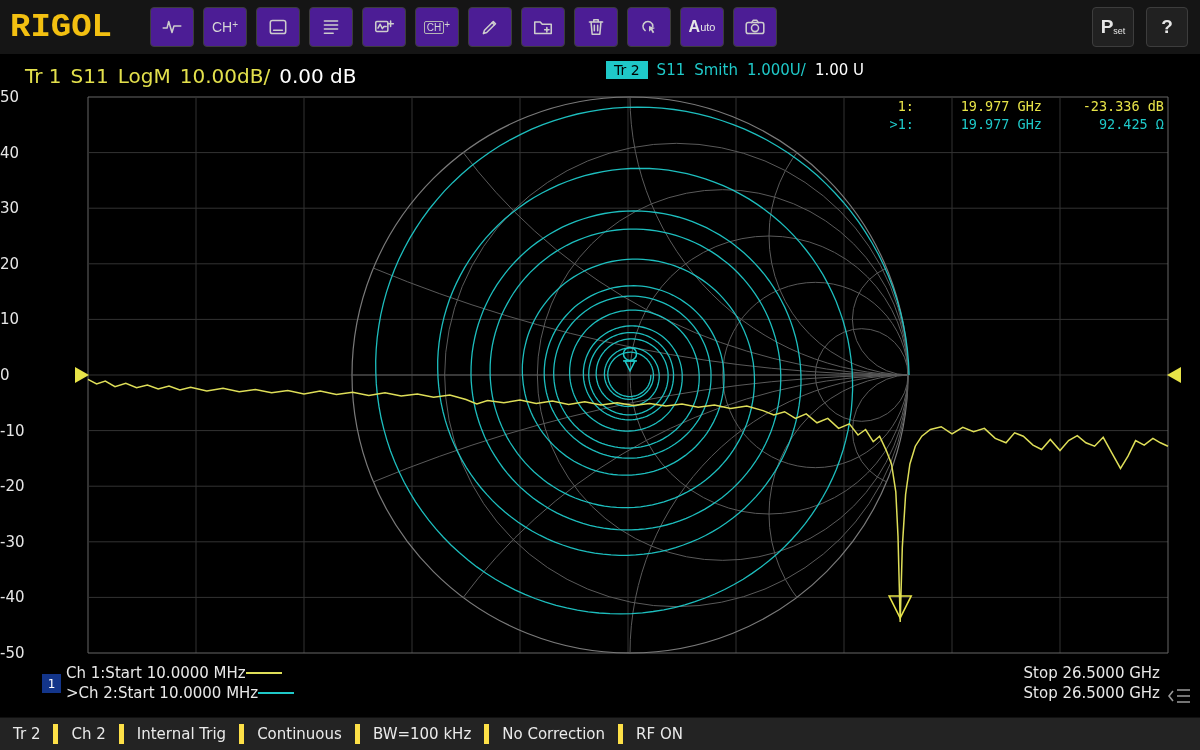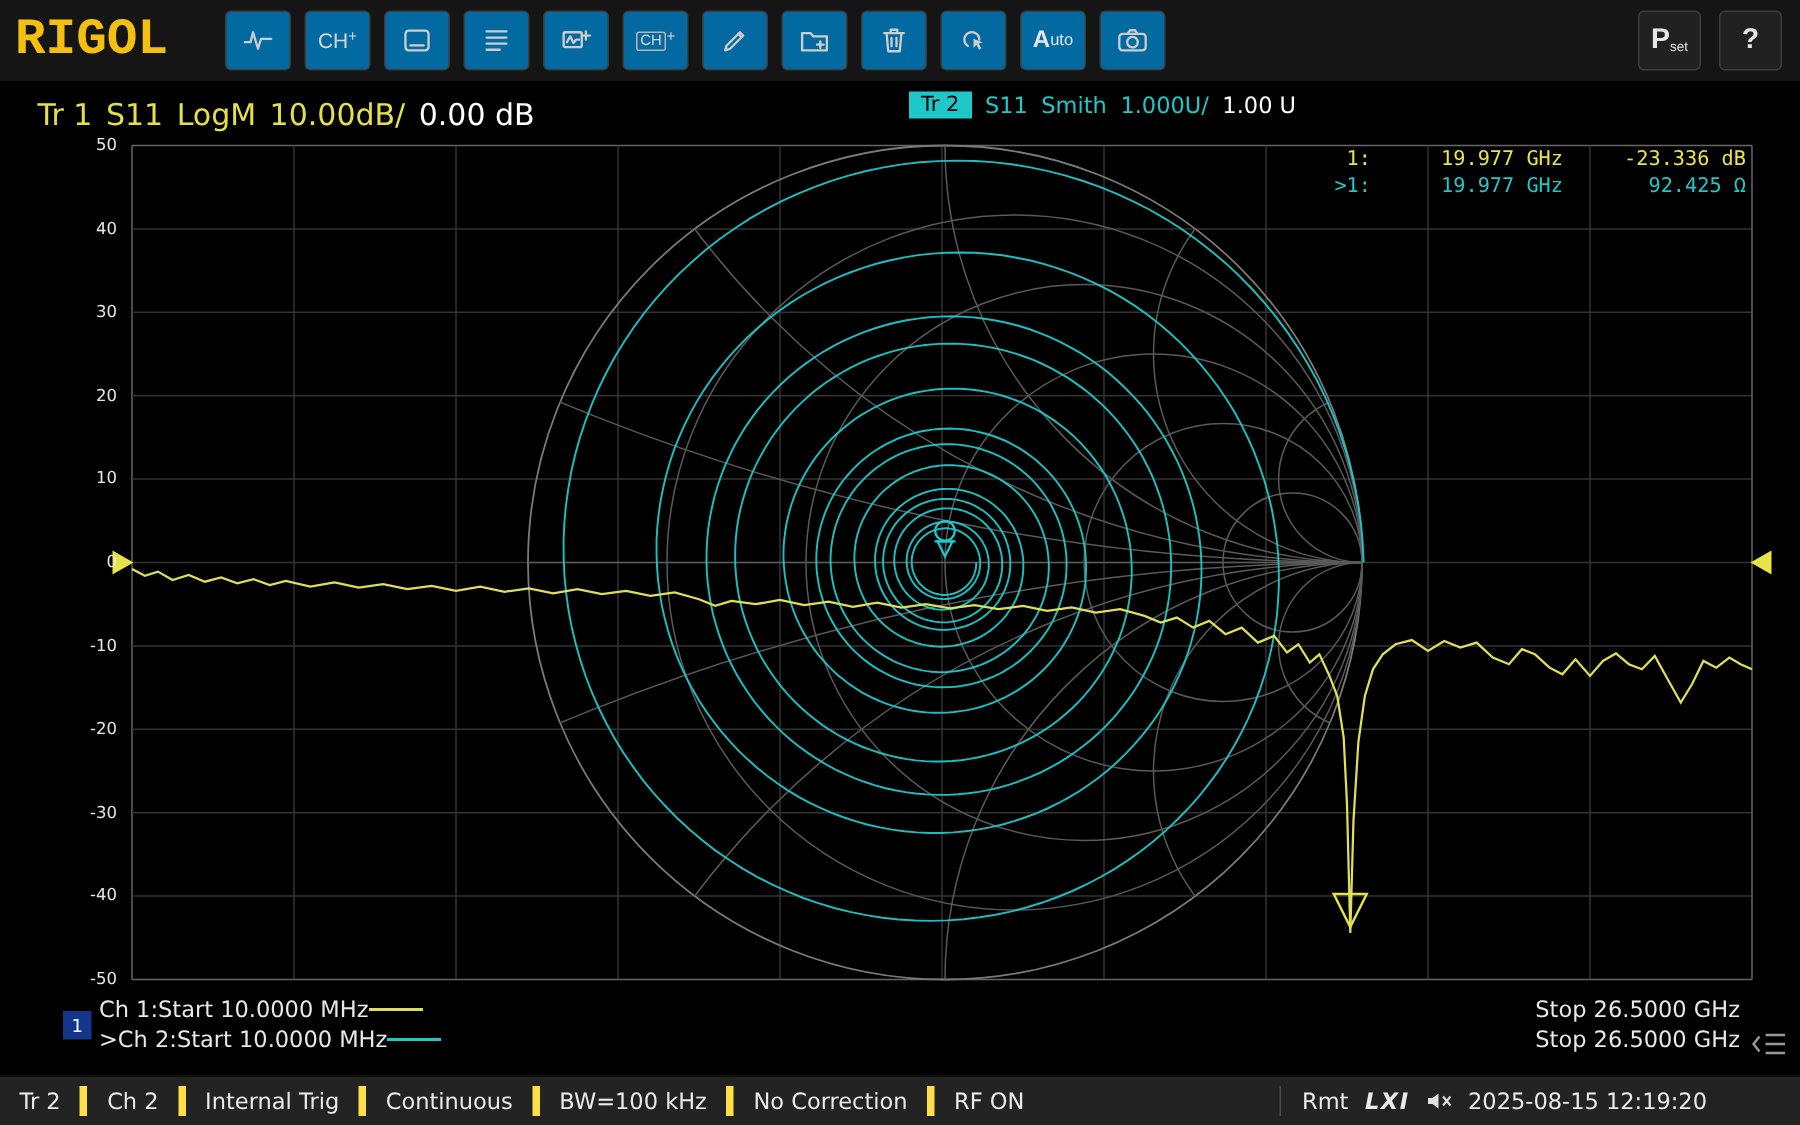--- a/index.html
+++ b/index.html
@@ -5,21 +5,21 @@
   * { box-sizing: border-box; margin: 0; padding: 0; }
   html, body { width: 1200px; height: 750px; background: #000; overflow: hidden;
     font-family: "DejaVu Sans", "Liberation Sans", sans-serif; color: #ddd; position: relative; }
 
   
   .toolbar { position: absolute; top: 0; left: 0; width: 1200px; height: 54px;
     background: #151515; display: flex; align-items: center; z-index: 6; }
   .logo { width: 150px; padding-left: 10px; font-family: Liberation Mono, monospace;
     font-weight: bold; font-size: 34px; color: #f3c011; }
   .tbtns { display: flex; gap: 9px; }
-  .tbtn { width: 44px; height: 40px; background: #0369a1; border: 1px solid #3d3d3d;
+  .tbtn { width: 44px; height: 40px; background: #4c1d95; border: 1px solid #3d3d3d;
     border-radius: 4px; color: #d5d5d5; display: flex; align-items: center; justify-content: center;
     cursor: pointer; padding: 0; }
   .tbtn svg { width: 22px; height: 22px; stroke: #cdcdcd; fill: none; stroke-width: 1.4;
     stroke-linecap: round; stroke-linejoin: round; }
   .btxt { font-size: 14px; color: #d5d5d5; }
   .tbtn sup { font-size: 10px; color: #d5d5d5; transform: translateY(-3px); }
   .boxed { font-size: 10px; border: 1px solid #b5b5b5; padding: 0 2px; border-radius: 2px; color:#d5d5d5;}
   .auto-a { font-size: 16px; font-weight: bold; color: #e6e6e6; }
   .auto-rest { font-size: 11px; color: #e6e6e6; }
   .tright { margin-left: auto; display: flex; gap: 12px; padding-right: 12px; }
@@ -32,21 +32,21 @@
   
   .tracebar { position: absolute; top: 54px; left: 0; width: 1200px; height: 36px; background: #000; z-index: 4; }
   .tr1 { position: absolute; left: 25px; top: 10px; display: flex; gap: 9px; font-size: 20px; color: #e3e04c; }
   .tr2 { position: absolute; left: 606px; top: 7px; display: flex; gap: 9px; font-size: 15px;
     color: #1fc8c8; align-items: center; }
   .badge { background: #1fc8c8; color: #000; font-size: 14px; padding: 1px 8px; }
   .tref { color: #fff; }
 
   
   #plot-svg { position: absolute; top: 0; left: 0; z-index: 1; }
-  .ylab { position: absolute; left: 0; width: 78px; text-align: right; font-size: 11px;
+  .ylab { position: absolute; left: 0; width: 78px; font-size: 15px;
     color: #e6e6e6; z-index: 2; line-height: 18px; }
 
   .mreadout { position: absolute; top: 98px; right: 36px; z-index: 3;
     font-family: "DejaVu Sans Mono", "Liberation Mono", monospace; font-size: 13.5px; }
   .mrow { display: grid; grid-template-columns: 42px 128px 122px; line-height: 17.5px; }
   .mrow span { text-align: right; }
   .yel { color: #e8e448; } .cyn { color: #1fc8c8; }
 
   
   .charea { position: absolute; top: 662px; left: 0; width: 1200px; height: 52px; z-index: 3;
@@ -279,22 +279,13 @@
 </div>
 
 <div class="statusbar">
   <span class="sitem">Tr 2</span>
   <span class="sitem">Ch 2</span>
   <span class="sitem">Internal Trig</span>
   <span class="sitem">Continuous</span>
   <span class="sitem">BW=100 kHz</span>
   <span class="sitem">No Correction</span>
   <span class="sitem">RF ON</span>
-  <div class="sright">
-    <span>Rmt</span>
-    <span class="lxi">LXI</span>
-    <svg width="17" height="14" viewBox="0 0 17 14">
-      <path d="M1 5v4h3l4 3V2L4 5H1z" fill="#e0e0e0"></path>
-      <path d="M11 4l5 6M16 4l-5 6" stroke="#e0e0e0" stroke-width="1.4"></path>
-    </svg>
-    <span>2025-08-15 12:19:20</span>
-  </div>
 </div>
 
 </body></html>

